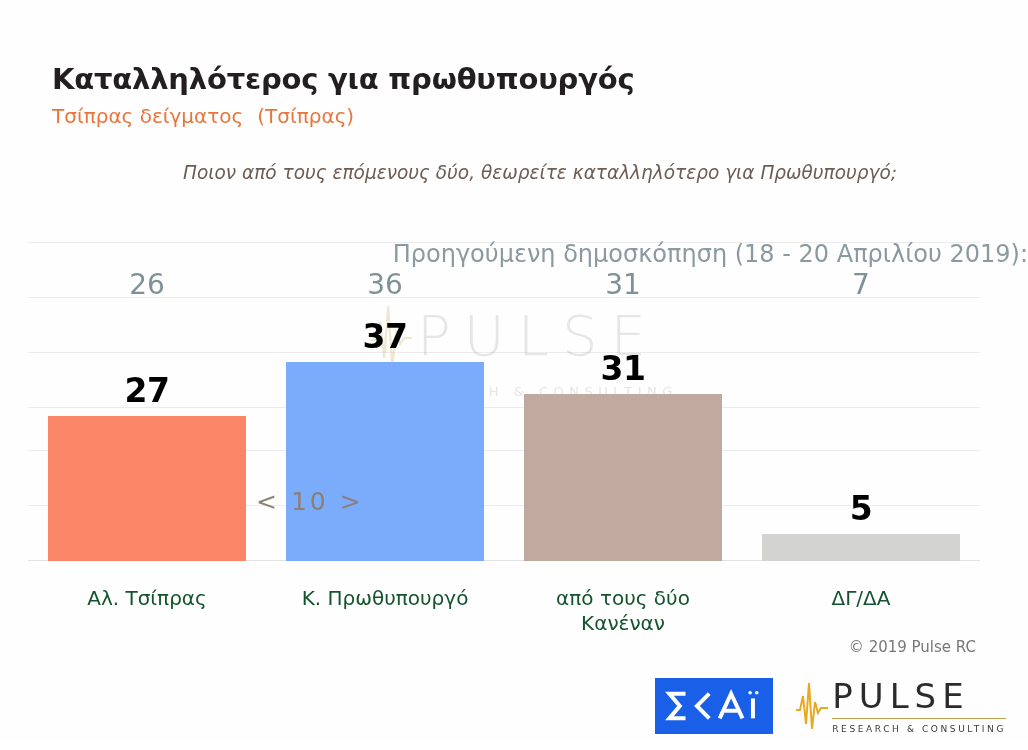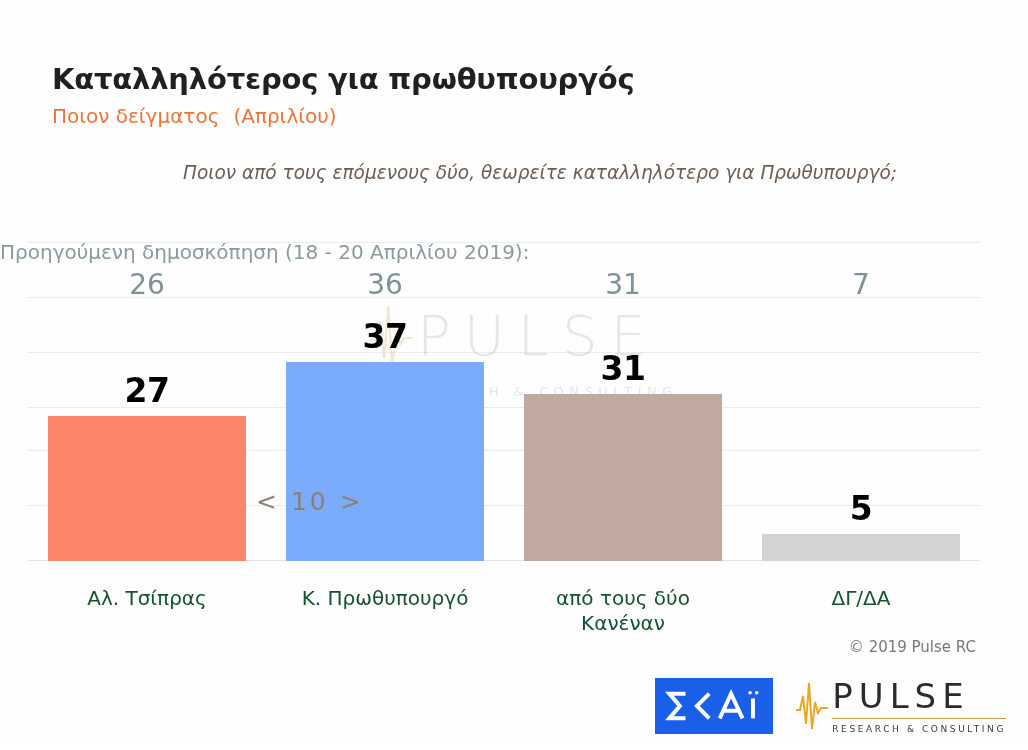--- a/index.html
+++ b/index.html
@@ -114,22 +114,22 @@
     margin-top: 12px;
     margin-left: 40px;
   }
 
   
   .prev-label {
     position: absolute;
     left: 0;
     top: 240px;
     width: 1028px;
-    text-align: left;
-    font-size: 20px;
+    text-align: right;
+    font-size: 24px;
     color: #8a9aa0;
     white-space: nowrap;
   }
   .prev-values {
     position: absolute;
     left: 28px;
     top: 268px;
     width: 952px;
     display: flex;
   }
@@ -263,21 +263,21 @@
     text-align: right;
   }
 </style>
 </head>
 <body>
 
 <div id="slide">
 
   <div class="title">Καταλληλότερος για πρωθυπουργός</div>
   <div class="subtitle">
-    <span>Ποιον δείγματος</span><span class="paren">(Απριλίου)</span>
+    <span>Τσίπρας δείγματος</span><span class="paren">(Τσίπρας)</span>
   </div>
 
   <div class="question">Ποιον από τους επόμενους δύο, θεωρείτε καταλληλότερο για Πρωθυπουργό;</div>
 
   <div class="plot">
     <div class="gridline" style="top:4px"></div>
     <div class="gridline" style="top:59px"></div>
     <div class="gridline" style="top:114px"></div>
     <div class="gridline" style="top:169px"></div>
     <div class="gridline" style="top:212px"></div>

